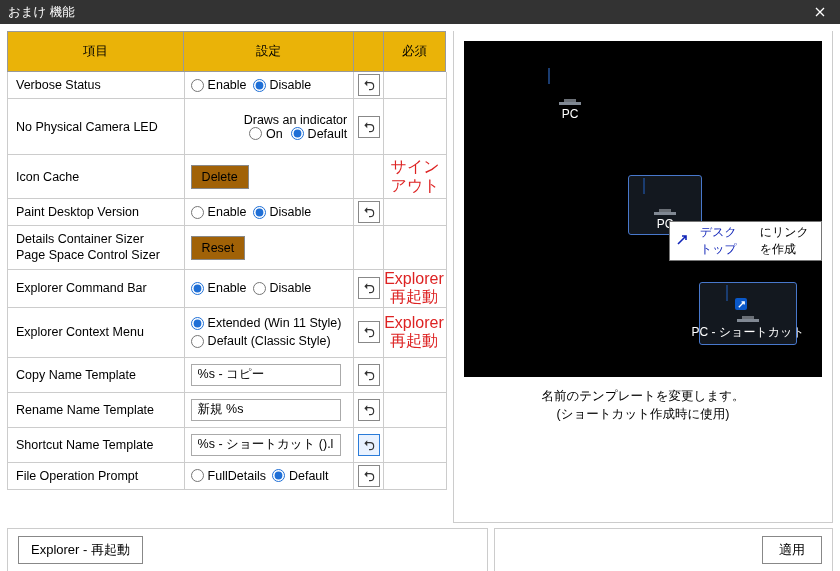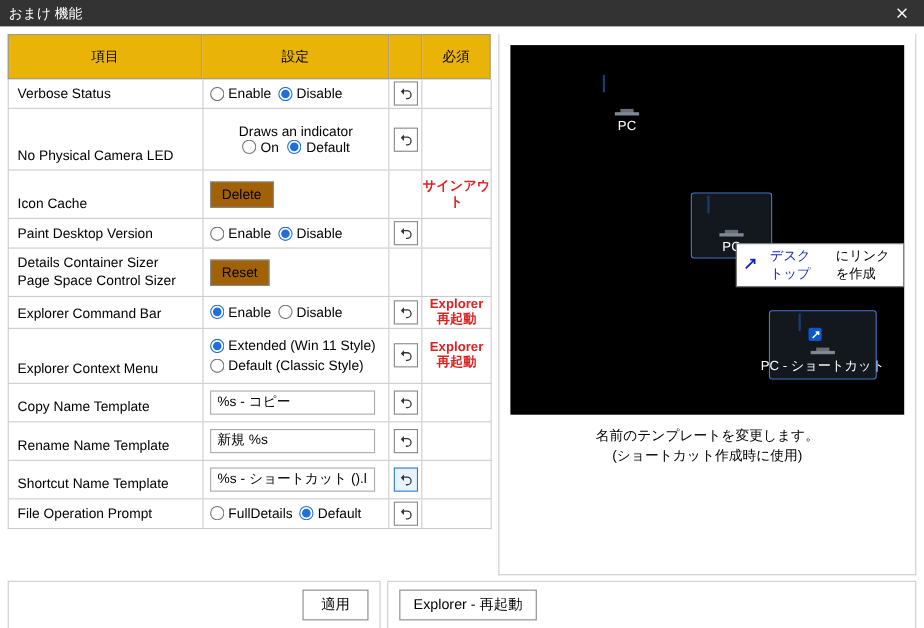--- a/index.html
+++ b/index.html
@@ -46,34 +46,34 @@
   }
   .hrow { display:flex; }
   .hrow .h-item   { width:177px; }
   .hrow .h-set    { width:170px; border-left:none; }
   .hrow .h-undo   { width:30px;  border-left:none; }
   .hrow .h-req    { width:62px;  border-left:none; }
 
   
   .row { display:flex; border:1px solid #ccc; border-top:none; }
   .row .c-item {
-    width:177px; padding:6px 8px; display:flex; align-items:flex-end;
+    width:177px; padding:6px 8px; display:flex; align-items:center;
     border-right:1px solid #ccc;
   }
   .row .c-set {
     width:170px; padding:6px 6px; display:flex; align-items:center; flex-wrap:wrap; gap:4px 6px;
     border-right:1px solid #ccc;
   }
   .row .c-undo {
     width:30px; display:flex; align-items:center; justify-content:center;
     border-right:1px solid #ccc;
   }
   .row .c-req {
-    width:62px; display:flex; align-items:center; justify-content:center;
-    color:#d22; font-size:12px; line-height:1.15; text-align:center;font-weight:bold;
+    width:62px; display:flex; align-items:center; 
+    color:#d22; font-size:16px; line-height:1.15; text-align:center;
   }
 
   label.radio { display:inline-flex; align-items:center; gap:4px; white-space:nowrap; }
   input[type=radio] { margin:0; }
   input[type=radio]:checked { accent-color:#1f6fd6; }
   input[type=text] {
     width:150px; height:22px; border:1px solid #aaa; padding:2px 6px; font-family:inherit; font-size:12.5px;
   }
 
   button.small {
@@ -181,21 +181,21 @@
               </svg>
             </div>
           </div>
         <div class="c-req"></div>
       </div>
 
       <div class="row" style="height:56px;">
         <div class="c-item">
             <span>No Physical Camera LED</span>
           </div>
-        <div class="c-set" style="flex-direction:column; align-items:center; justify-content:center; gap:0;">
+        <div class="c-set" style="flex-direction:column; align-items:flex-end; justify-content:center; gap:0;">
           <span>Draws an indicator</span>
           <div style="display:flex; gap:8px;">
             <label class="radio">
                 <input type="radio" name="r2" style="">
                 <span>On</span>
               </label>
             <label class="radio">
                 <input type="radio" name="r2" checked="" style="">
                 <span>Default</span>
               </label>
@@ -427,20 +427,20 @@
 
         <div class="caption">
           <div>名前のテンプレートを変更します。</div>
           <div>(ショートカット作成時に使用)</div>
         </div>
       </div>
     </div>
   </div>
 
   <div class="bottombar">
+    <div class="bbox right">
+      <button class="bigbtn exp">Explorer - 再起動</button>
+    </div>
     <div class="bbox left">
       <button class="bigbtn">適用</button>
     </div>
-    <div class="bbox right">
-      <button class="bigbtn exp">Explorer - 再起動</button>
-    </div>
   </div>
 </div>
 
 </body></html>

